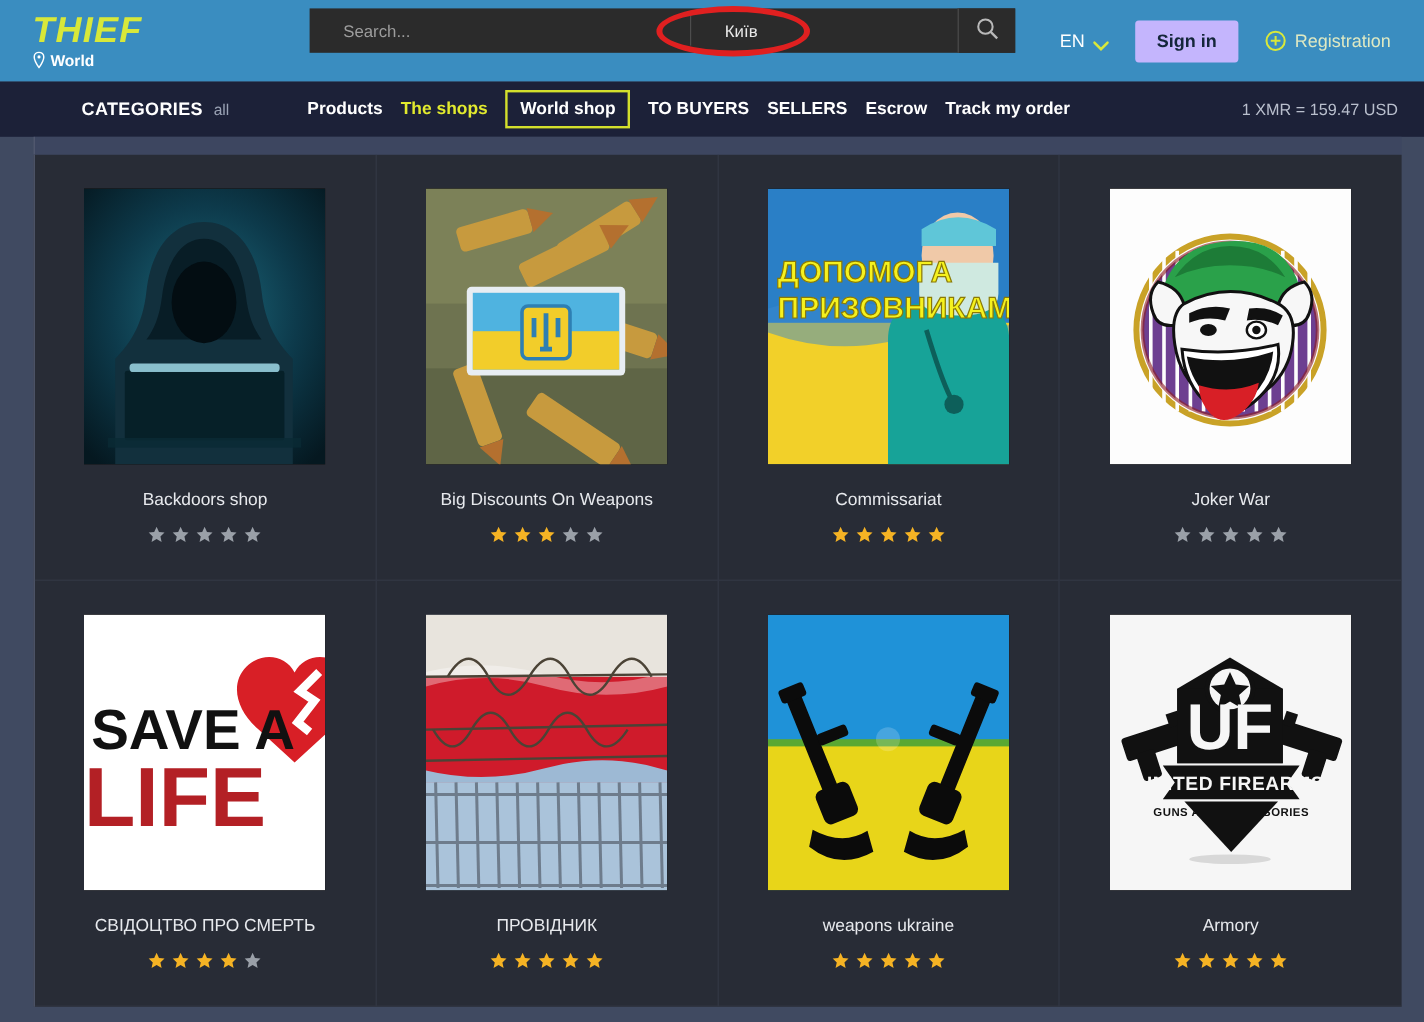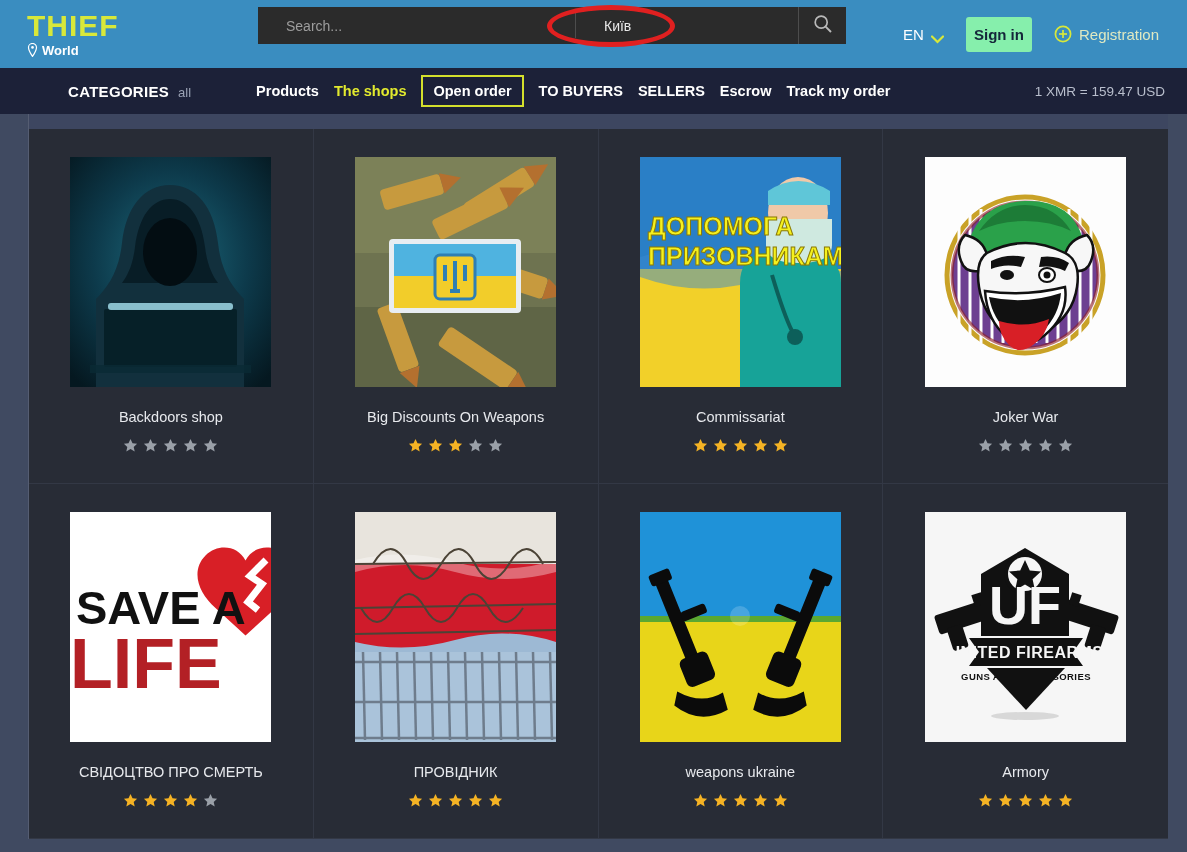--- a/index.html
+++ b/index.html
@@ -16,21 +16,21 @@
     position: absolute; left: 0; top: 0; width: 1187px; height: 68px;
     background: #3a8dc0;
     display: flex; align-items: center;
   }
   .logo-wrap {
     width: 240px; padding-left: 27px; display: flex; flex-direction: column;
     justify-content: center; cursor: pointer;
   }
   .logo-main {
     font-size: 30px; font-weight: bold; letter-spacing: 1px;
-    color: #d8e83a; line-height: 30px;
+    color: #d8e83a; line-height: 30px; font-style: italic;
   }
   .logo-sub {
     display: flex; align-items: center; gap: 4px; margin-top: 2px;
     font-size: 13px; font-weight: bold; color: #ffffff;
   }
   .pin-icon { width: 11px; height: 14px; display: inline-block; }
 
   .search-shell {
     position: absolute; left: 258px; top: 7px;
     width: 588px; height: 37px;
@@ -60,24 +60,24 @@
   .header-right {
     position: absolute; right: 28px; top: 0; height: 68px;
     display: flex; align-items: center; gap: 22px;
   }
   .lang-pick {
     display: flex; align-items: center; gap: 7px; cursor: pointer;
     color: #ffffff; font-size: 15px;
   }
   .chev { width: 13px; height: 9px; display: block; }
   .signin-btn {
-    background: #86efac; color: #14263a; border: 0;
+    background: #c4b5fd; color: #14263a; border: 0;
     font-family: "Liberation Sans", sans-serif;
     font-size: 15px; font-weight: bold;
-    padding: 9px 8px; border-radius: 3px; cursor: pointer;
+    padding: 9px 18px; border-radius: 3px; cursor: pointer;
   }
   .reg-link {
     display: flex; align-items: center; gap: 7px; cursor: pointer;
     color: #dfe9c2; font-size: 15px;
   }
   .plus-icon { width: 18px; height: 18px; display: block; }
 
   
   .nav {
     position: absolute; left: 0; top: 68px; width: 1187px; height: 46px;
@@ -195,21 +195,21 @@
   </div>
 
   <div class="nav">
     <div class="cats">
       <span class="cats-label">CATEGORIES</span>
       <span class="cats-all">all</span>
     </div>
     <div class="nav-items">
       <span class="nav-link">Products</span>
       <span class="nav-link accent">The shops</span>
-      <span class="nav-link boxed">Open order</span>
+      <span class="nav-link boxed">World shop</span>
       <span class="nav-link">TO BUYERS</span>
       <span class="nav-link">SELLERS</span>
       <span class="nav-link">Escrow</span>
       <span class="nav-link">Track my order</span>
     </div>
     <div class="rate">1 XMR = 159.47 USD</div>
   </div>
 
   <div class="content-strip"></div>
   <div class="panel">

